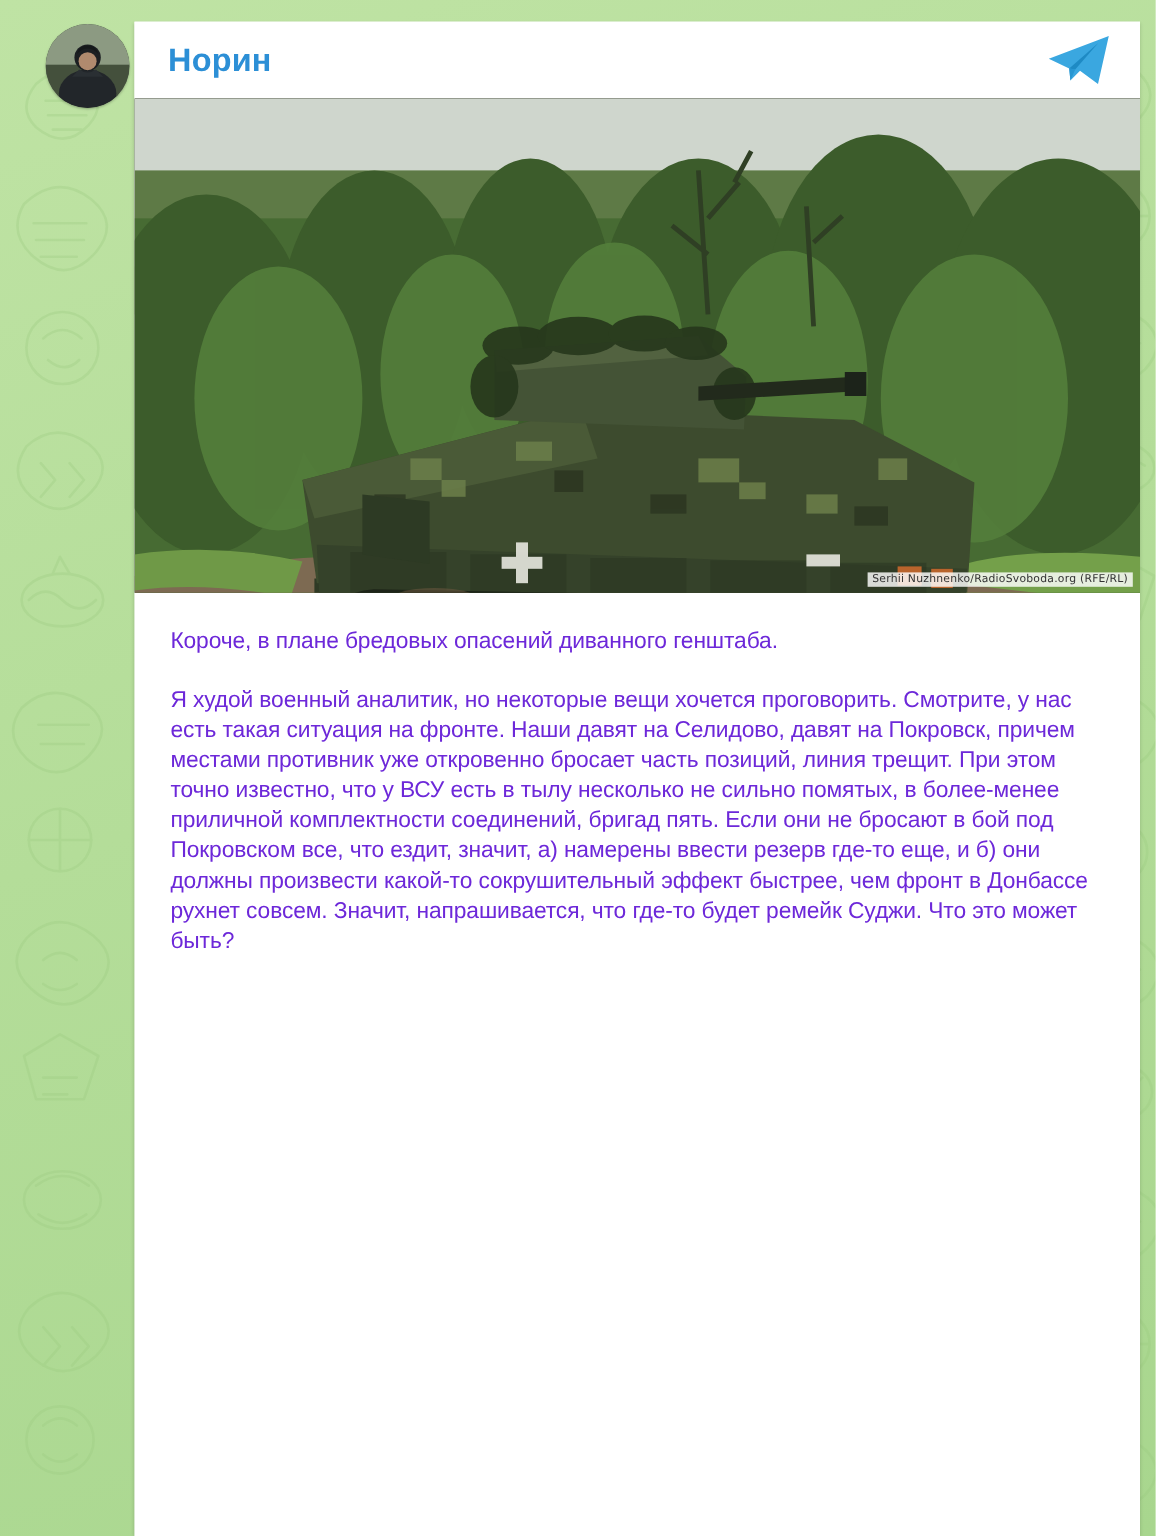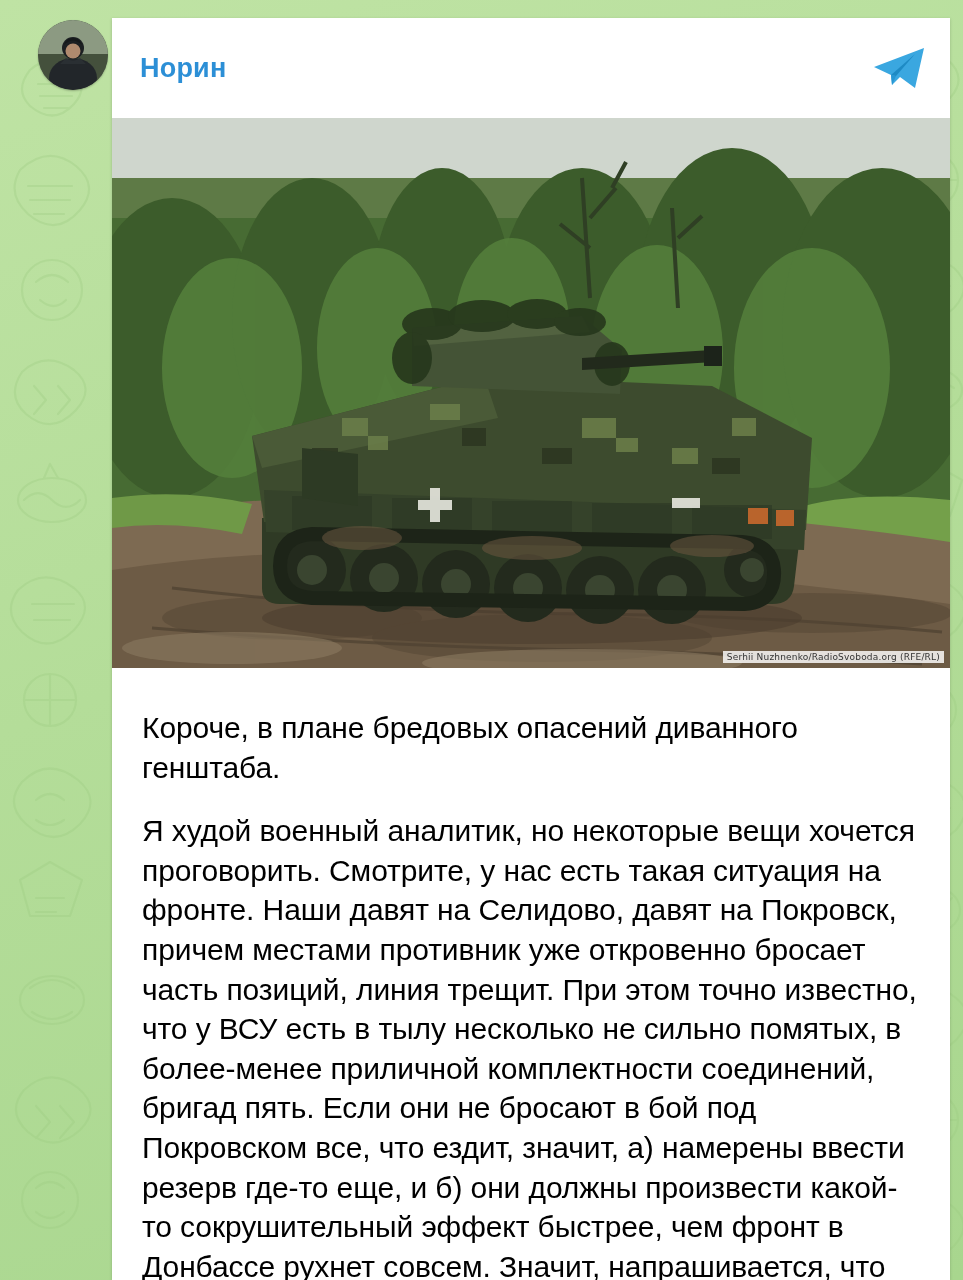--- a/index.html
+++ b/index.html
@@ -34,21 +34,21 @@
     left: 112px;
     top: 18px;
     width: 838px;
     height: 1262px;
     background: #ffffff;
     box-shadow: 0 1px 3px rgba(0,0,0,0.18);
     overflow: hidden;
   }
 
   .post-header {
-    height: 100px;
+    height: 64px;
     display: flex;
     align-items: center;
     justify-content: space-between;
     padding: 0 24px 0 28px;
     box-sizing: border-box;
     background: #ffffff;
   }
   .channel-name {
     font-size: 27px;
     font-weight: bold;
@@ -72,43 +72,43 @@
     overflow: hidden;
     background: #6f7f6a;
     box-shadow: 0 1px 2px rgba(0,0,0,0.25);
     z-index: 5;
   }
 
   
   .post-photo {
     position: relative;
     width: 838px;
-    height: 550px;
+    height: 412px;
     overflow: hidden;
     background: #3f4a32;
   }
   .photo-credit {
     position: absolute;
     right: 6px;
     bottom: 5px;
     background: rgba(255,255,255,0.82);
     color: #333;
     font-size: 9px;
     padding: 1px 4px;
     letter-spacing: 0.2px;
     font-family: "DejaVu Sans", sans-serif;
   }
 
   
   .post-body {
-    padding: 40px 28px 0 30px;
+    padding: 28px 28px 0 30px;
     box-sizing: border-box;
-    font-size: 30px;
+    font-size: 19px;
     line-height: 1.32;
-    color: #000000;
+    color: #6d28d9;
     letter-spacing: -0.1px;
   }
   .post-body p {
     margin: 0 0 24px 0;
   }
   .post-body p:last-child {
     margin-bottom: 13px;
   }
 </style>
 </head>

